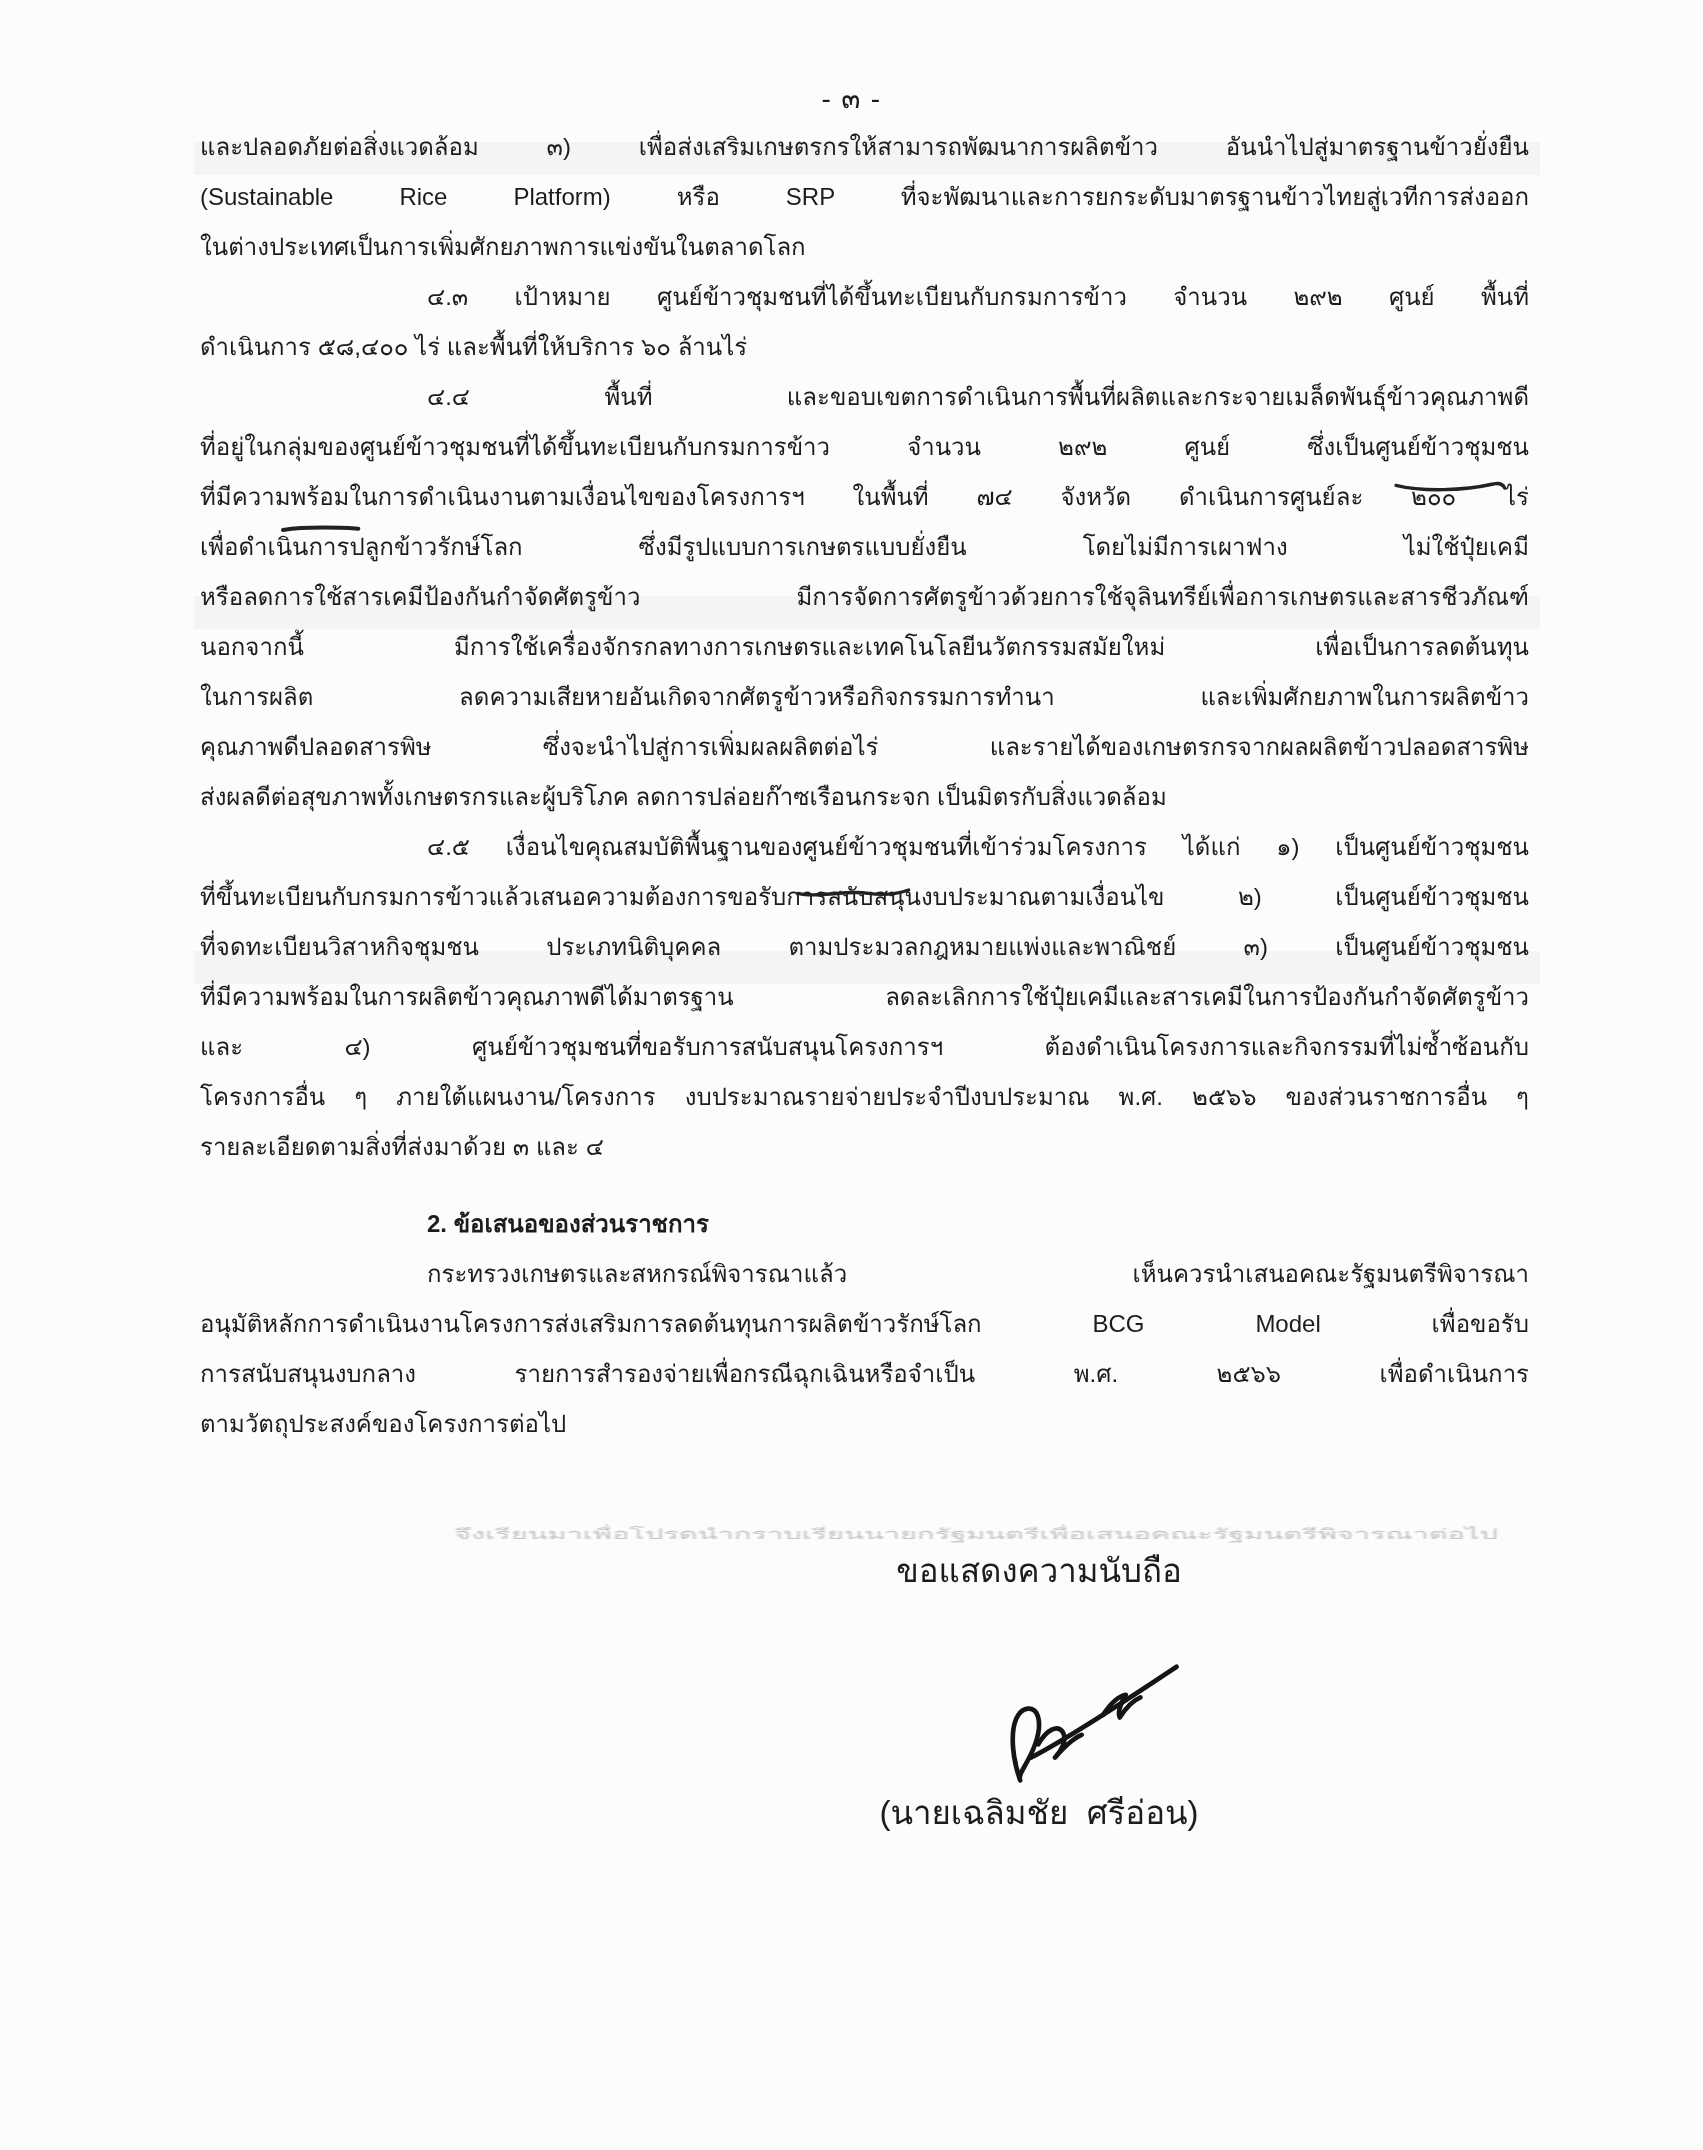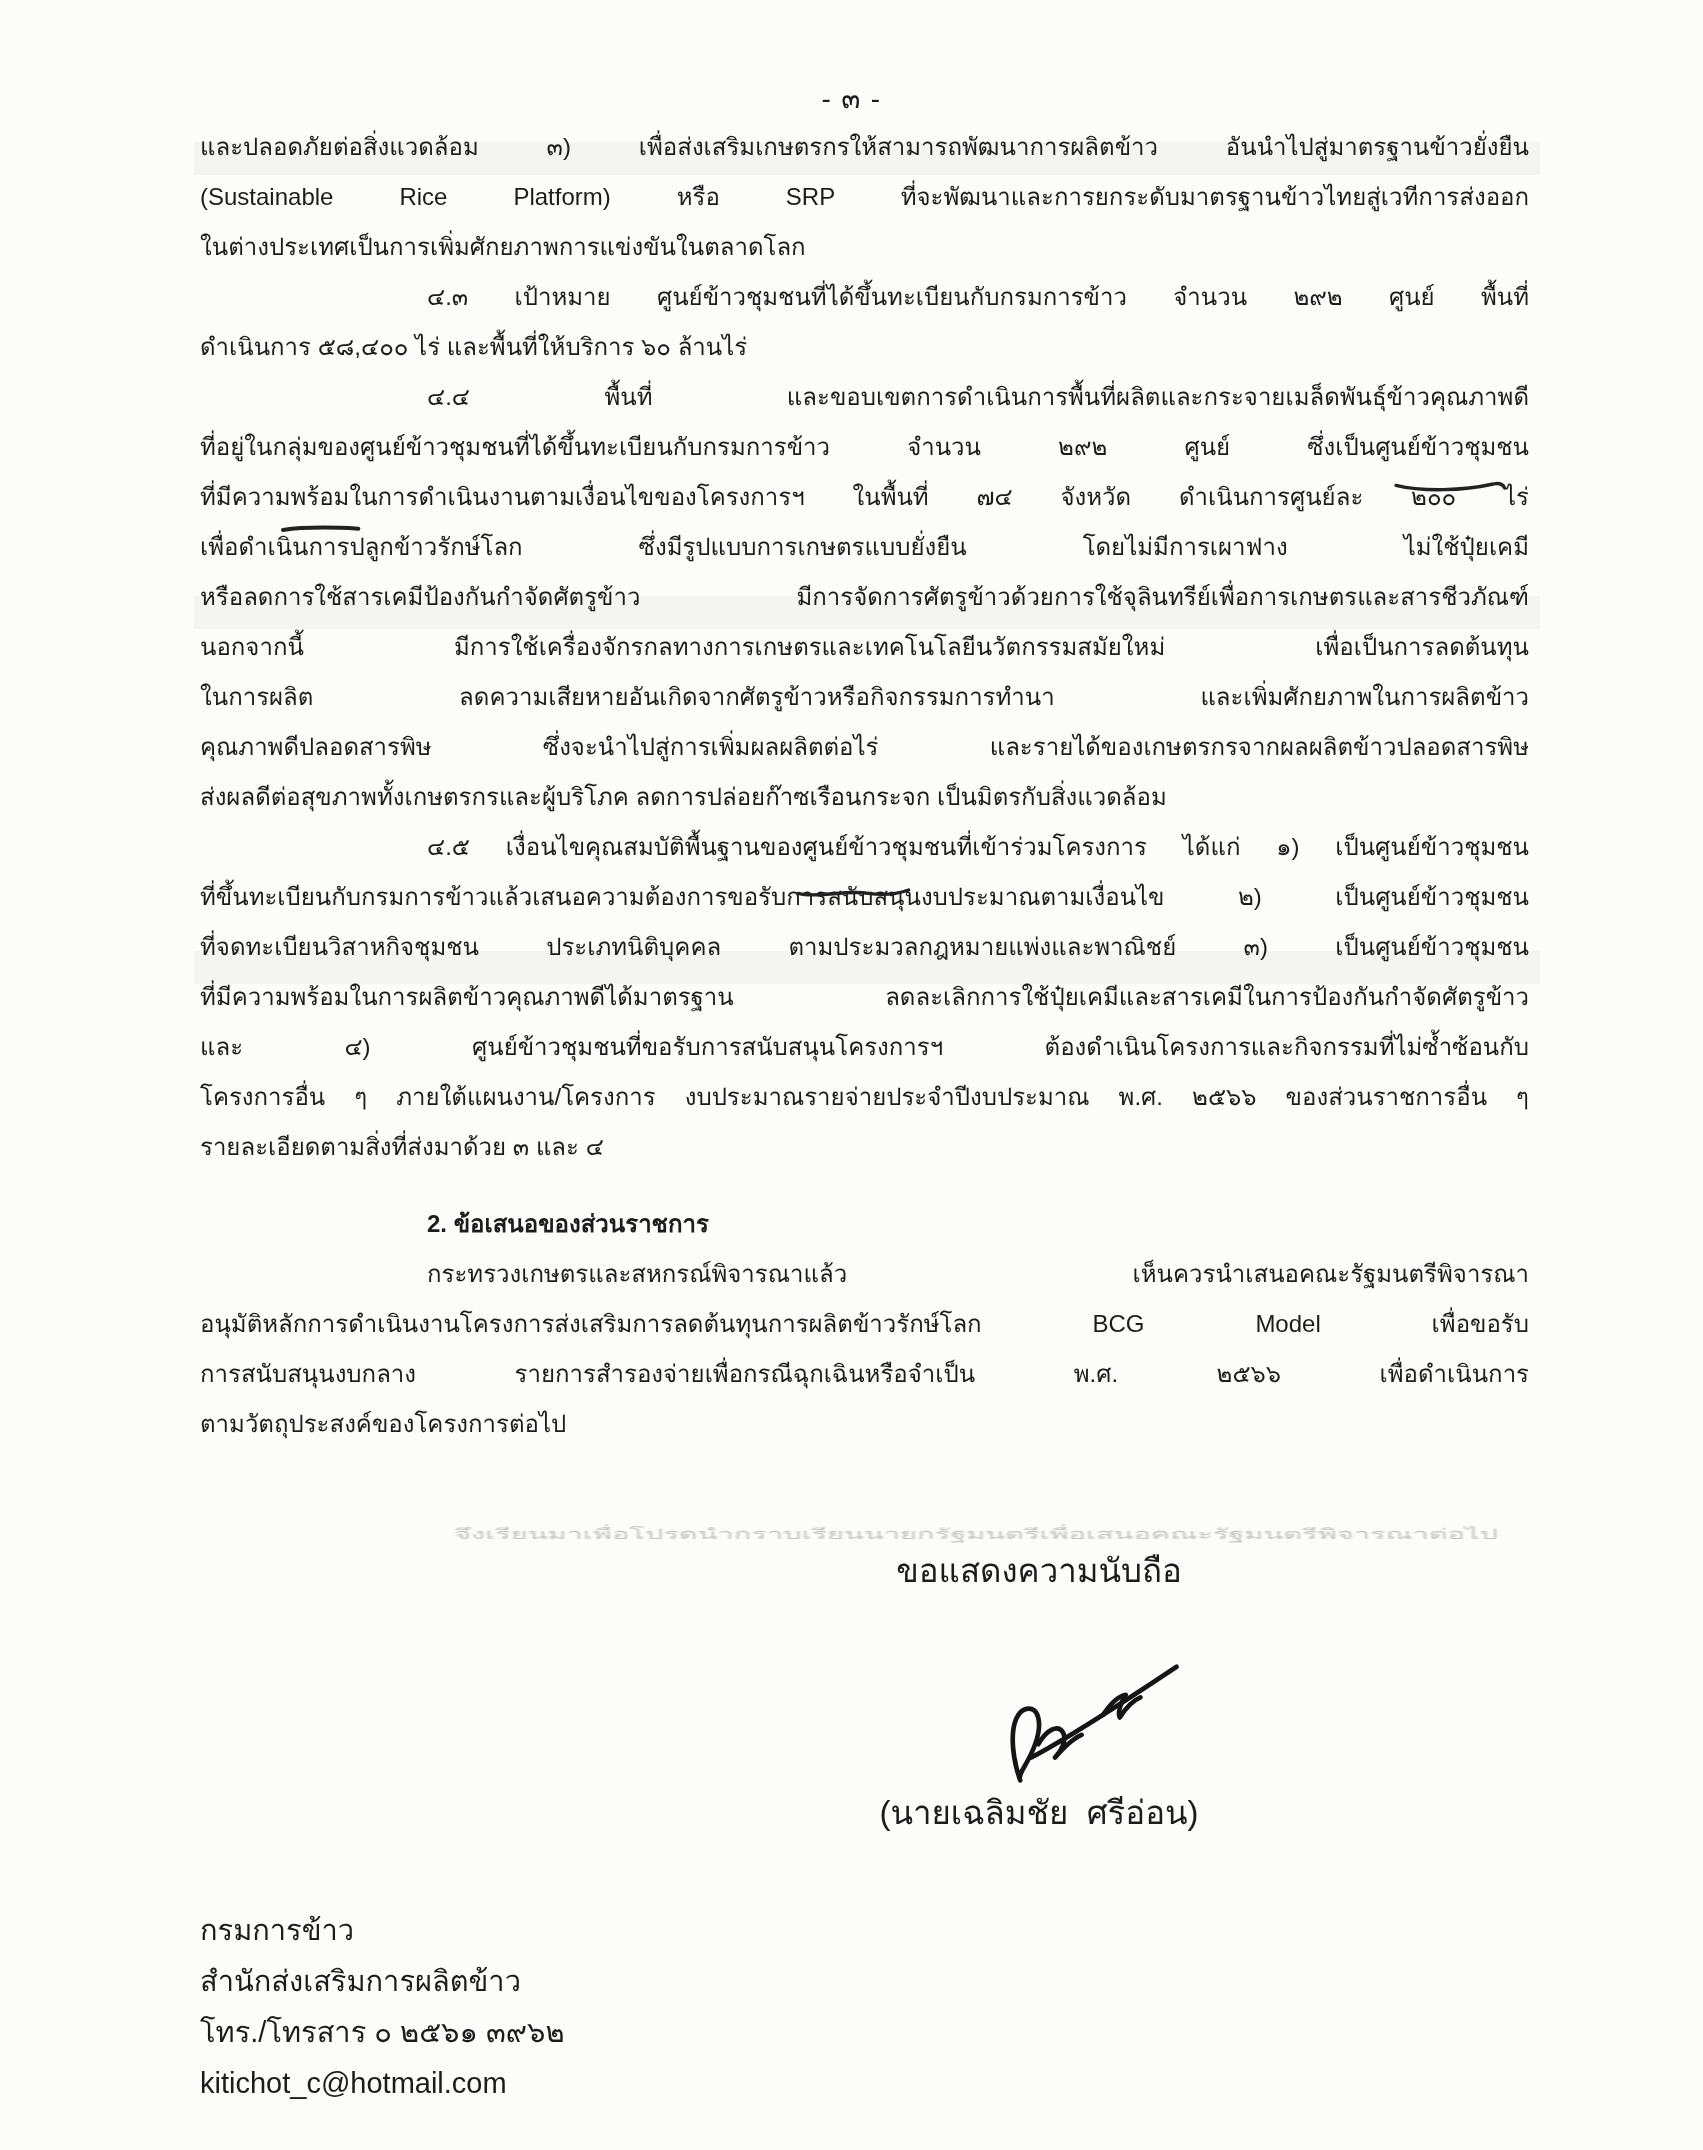--- a/index.html
+++ b/index.html
@@ -103,21 +103,15 @@
       <g fill="none" stroke="#151515" stroke-width="7" stroke-linecap="round" stroke-linejoin="round">
         <path d="M72 186 C 62 158, 56 118, 66 94 C 74 76, 94 72, 99 92 C 104 112, 92 142, 78 166 C 72 176, 70 182, 72 186"></path>
         <path d="M99 132 C 112 110, 128 102, 136 114 C 142 126, 134 142, 124 152 C 138 136, 154 122, 164 118"></path>
         <path d="M88 152 C 150 120, 240 60, 306 16"></path>
         <path d="M196 88 C 208 70, 220 60, 230 58 C 222 72, 217 84, 221 92 C 230 78, 242 66, 252 62"></path>
       </g>
     </svg>
     <div class="name">(นายเฉลิมชัย  ศรีอ่อน)</div>
   </div>
 
-  <div class="footer">
-    <div>กรมการข้าว</div>
-    <div>สำนักส่งเสริมการผลิตข้าว</div>
-    <div>โทร./โทรสาร ๐ ๒๕๖๑ ๓๙๖๒</div>
-    <div>kitichot_c@hotmail.com</div>
-  </div>
 
 </div>
 
 
 </body></html>

